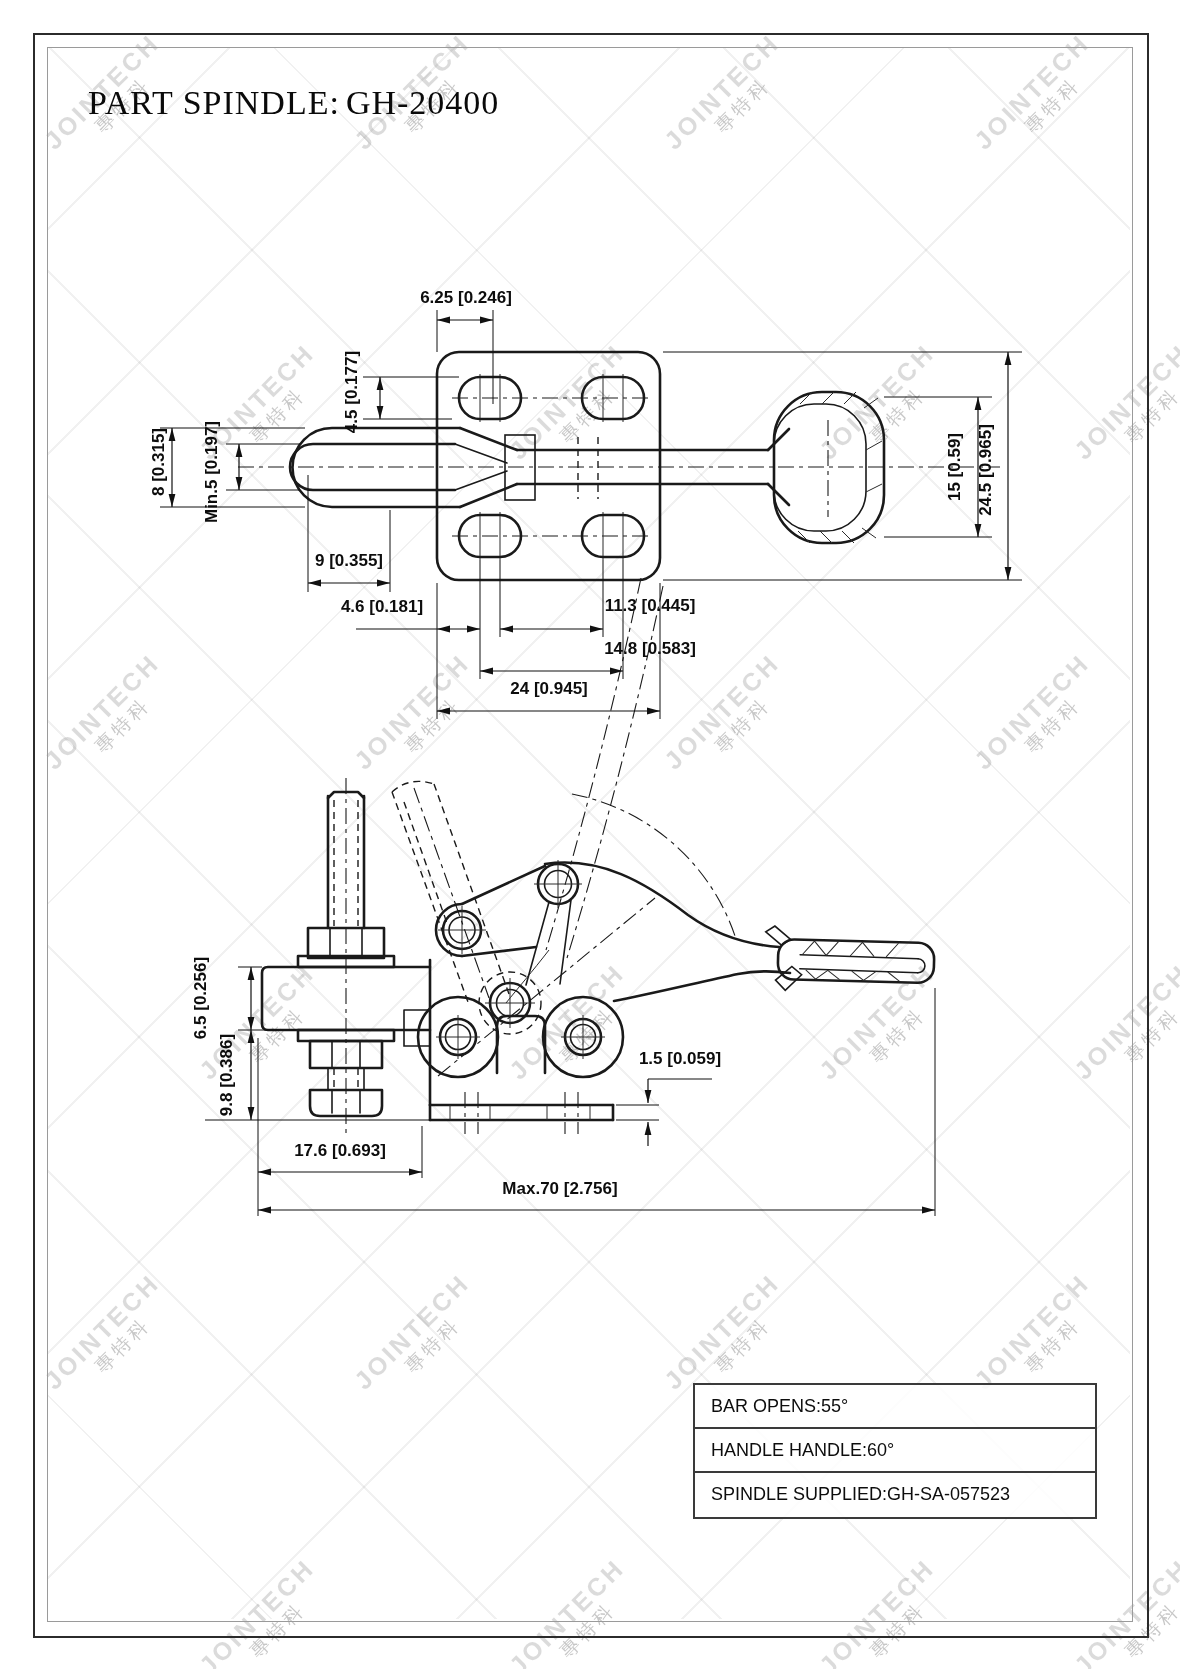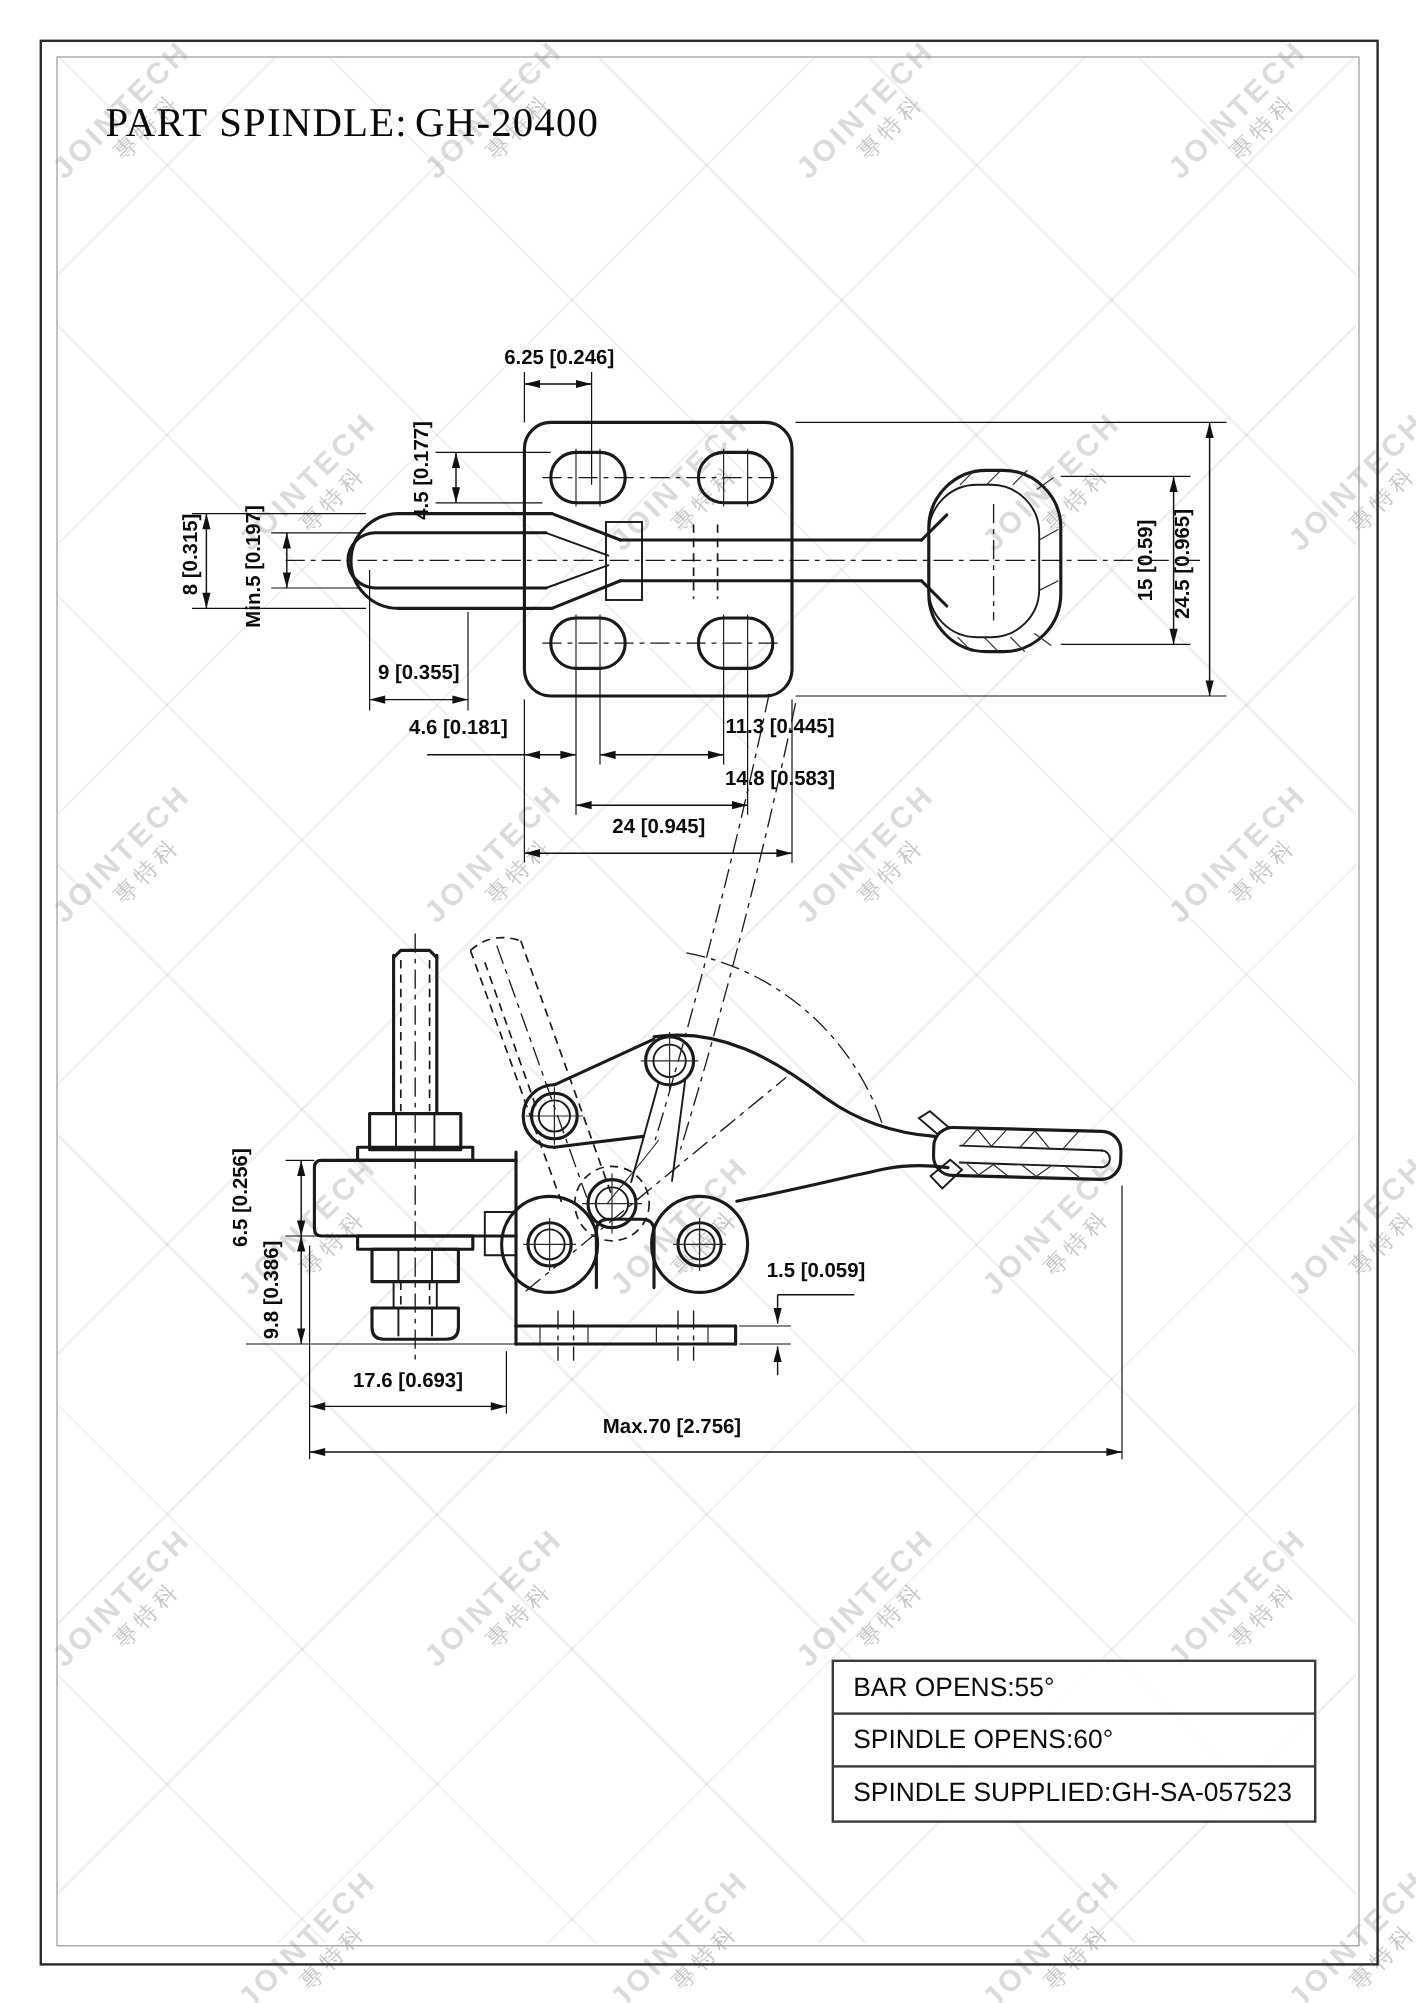--- a/index.html
+++ b/index.html
@@ -25,21 +25,21 @@
   .mid{fill:none;stroke:#1a1a1a;stroke-width:1.6;stroke-linecap:round;}
   .thin{fill:none;stroke:#2a2a2a;stroke-width:1;}
   .hid{fill:none;stroke:#1a1a1a;stroke-width:1.4;stroke-dasharray:7 5;}
   .cdash{fill:none;stroke:#1a1a1a;stroke-width:1.1;stroke-dasharray:16 5 4 5;}
   .dim{fill:none;stroke:#111;stroke-width:1.2;}
   .ext{fill:none;stroke:#111;stroke-width:1;}
   text.dt{font-family:"Liberation Sans",sans-serif;font-weight:bold;font-size:17px;
           fill:#0d0d0d;text-anchor:middle;}
   .spec{position:absolute;left:693px;top:1383px;width:400px;height:132px;
         border:2px solid #3a3a3a;background:rgba(255,255,255,0.85);}
-  .spec .row{height:42px;line-height:42px;padding-left:16px;font-size:22px;color:#0d0d0d;
+  .spec .row{height:42px;line-height:42px;padding-left:16px;font-size:18px;color:#0d0d0d;
              border-bottom:2px solid #3a3a3a;overflow:hidden;white-space:nowrap;}
   .spec .row:last-child{border-bottom:none;}
 </style>
 </head>
 <body>
 
 <div class="sheet">
 
   <div class="xlines"></div>
   <div id="wmLayer">
@@ -403,17 +403,17 @@
         <line class="dim" x1="648" y1="1079" x2="648" y2="1103" marker-end="url(#aE)"></line>
         <line class="dim" x1="648" y1="1146" x2="648" y2="1122" marker-end="url(#aE)"></line>
         <line class="dim" x1="648" y1="1079" x2="712" y2="1079"></line>
         <text class="dt" x="680" y="1064">1.5 [0.059]</text>
       </g>
     </g>
   </svg>
 
   <div class="spec">
     <div class="row">BAR OPENS:55°</div>
-    <div class="row">SPINDLE OPENS:60°</div>
+    <div class="row">HANDLE HANDLE:60°</div>
     <div class="row">SPINDLE SUPPLIED:GH-SA-057523</div>
   </div>
 
 </div>
 
 </body></html>

